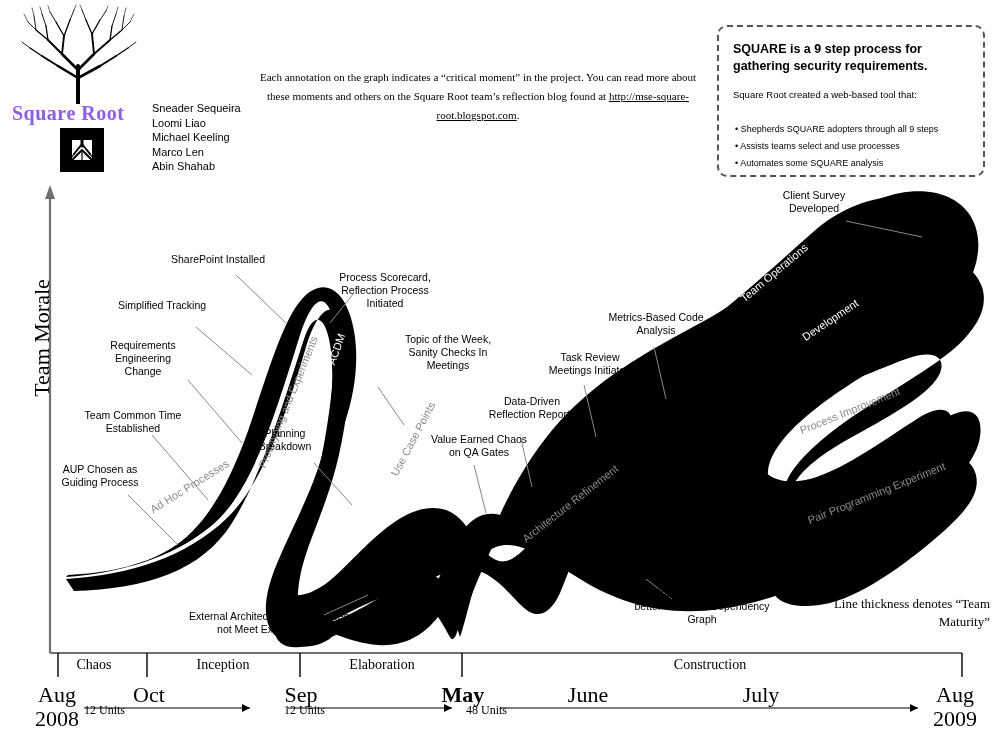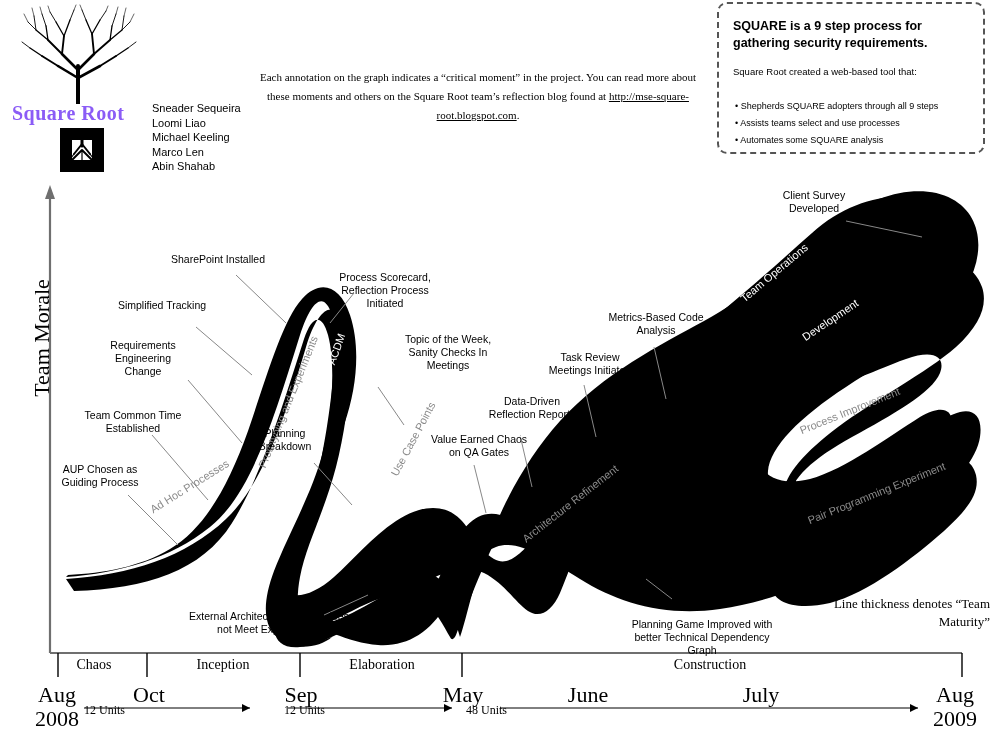--- a/index.html
+++ b/index.html
@@ -86,21 +86,21 @@
     font-family: "Liberation Serif", serif;
   }
   #blurb a {
     color: #000;
     text-decoration: underline;
   }
 
   #square-box {
     position: absolute;
     left: 717px;
-    top: 2px;
+    top: 25px;
     width: 268px;
     height: 152px;
     border: 2px dashed #555;
     border-radius: 10px;
     background: #fff;
     box-sizing: border-box;
     padding: 14px 14px 0 14px;
   }
   #square-box .sq-title {
     font-size: 12.5px;
@@ -417,21 +417,21 @@
     <div class="ann c" style="left:108px; top:124px; width:108px;">Simplified Tracking</div>
     <div class="ann c" style="left:160px; top:78px; width:116px;">SharePoint Installed</div>
     <div class="ann c" style="left:246px; top:252px; width:78px;">Planning Breakdown</div>
     <div class="ann c" style="left:330px; top:96px; width:110px;">Process Scorecard, Reflection Process Initiated</div>
     <div class="ann c" style="left:398px; top:158px; width:100px;">Topic of the Week, Sanity Checks In Meetings</div>
     <div class="ann c" style="left:184px; top:435px; width:170px;">External Architecture Review does not Meet Expectations</div>
     <div class="ann c" style="left:428px; top:258px; width:102px;">Value Earned Chaos on QA Gates</div>
     <div class="ann c" style="left:482px; top:220px; width:100px;">Data-Driven Reflection Reports</div>
     <div class="ann c" style="left:538px; top:176px; width:104px;">Task Review Meetings Initiated</div>
     <div class="ann c" style="left:608px; top:136px; width:96px;">Metrics-Based Code Analysis</div>
-    <div class="ann c" style="left:626px; top:412px; width:152px;margin-top:31px;">Planning Game Improved with better Technical Dependency Graph</div>
+    <div class="ann c" style="left:626px; top:412px; width:152px;">Planning Game Improved with better Technical Dependency Graph</div>
     <div class="ann c" style="left:762px; top:14px; width:104px;">Client Survey Developed</div>
 
     <div id="thickness-note">
       <span>Line thickness denotes “Team Maturity”</span>
     </div>
 
     <svg width="1000" height="90" style="position:absolute; left:0; top:478px;">
       <g stroke="#000" stroke-width="1.4">
         <line x1="58" y1="0" x2="58" y2="24"></line>
         <line x1="147" y1="0" x2="147" y2="24"></line>
@@ -453,21 +453,21 @@
     <div class="phase" style="left:166px; top:482px; width:114px;">Inception</div>
     <div class="phase" style="left:320px; top:482px; width:124px;">Elaboration</div>
     <div class="phase" style="left:642px; top:482px; width:136px;">Construction</div>
 
     <div class="month" style="left:14px; top:508px; width:86px;">
       <div>Aug</div>
       <div>2008</div>
     </div>
     <div class="month" style="left:106px; top:508px; width:86px;">Oct</div>
     <div class="month" style="left:258px; top:508px; width:86px;">Sep</div>
-    <div class="month" style="left:420px; top:508px; width:86px;">May</div>
+    <div class="month" style="left:420px; top:508px; width:86px;font-weight:bold;">May</div>
     <div class="month" style="left:545px; top:508px; width:86px;">June</div>
     <div class="month" style="left:718px; top:508px; width:86px;">July</div>
     <div class="month" style="left:912px; top:508px; width:86px;">
       <div>Aug</div>
       <div>2009</div>
     </div>
 
     <div class="units" style="left:84px; top:528px;">12 Units</div>
     <div class="units" style="left:284px; top:528px;">12 Units</div>
     <div class="units" style="left:466px; top:528px;">48 Units</div>

